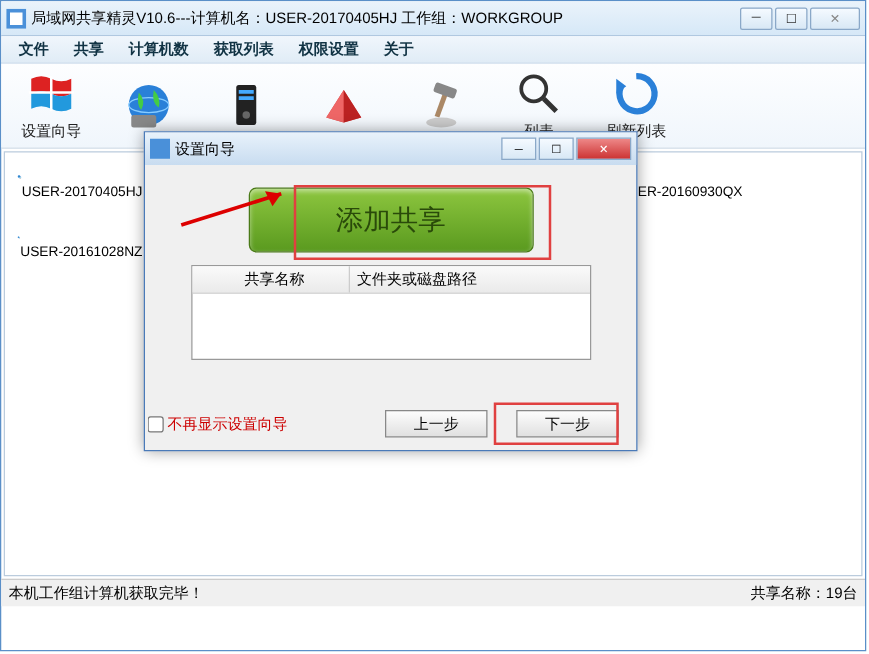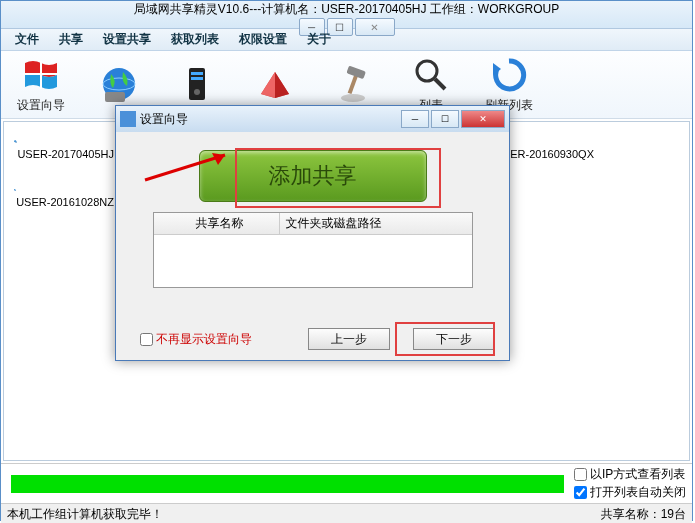--- a/index.html
+++ b/index.html
@@ -1,20 +1,20 @@
 <!DOCTYPE html>
 <html><head>
 <meta charset="utf-8">
 <style>
 * { box-sizing: border-box; margin: 0; padding: 0; }
 body { font-family: "Microsoft YaHei", SimSun, sans-serif; font-size: 12px; background: #fff; width: 695px; height: 523px; position: relative; overflow: hidden; }
 
 .window { border: 1px solid #5a8fc8; width: 693px; height: 521px; position: relative; background: #fff; }
 
-.titlebar { height: 28px; background: linear-gradient(#eaf3fb, #d6e8f7); display: flex; align-items: center; padding: 0 4px; border-bottom: 1px solid #b0c8e0; flex-direction: column; }
+.titlebar { height: 28px; background: linear-gradient(#eaf3fb, #d6e8f7); display: flex; align-items: center; padding: 0 4px; border-bottom: 1px solid #b0c8e0; }
 .titlebar .icon { width: 16px; height: 16px; margin-right: 4px; }
 .titlebar .title { flex: 1; font-size: 12px; color: #000; }
 .winbtns { display: flex; gap: 2px; }
 .winbtn { width: 26px; height: 18px; border: 1px solid #8aa8c8; background: linear-gradient(#f5faff,#d8e8f5); display: flex; align-items: center; justify-content: center; font-size: 10px; color: #333; border-radius: 2px; }
 .winbtn.close { width: 40px; color: #888; }
 
 .menubar { height: 22px; background: linear-gradient(#f0f6fc,#e0ecf6); display: flex; align-items: center; padding: 0 4px; border-bottom: 1px solid #c0d4e8; }
 .menuitem { padding: 18px 10px; color: #134; cursor: default; font-weight: bold; }
 
 .toolbar { height: 68px; background: linear-gradient(#fdfeff,#f0f6fc); display: flex; align-items: center; padding: 4px 6px; gap: 10px; border-bottom: 1px solid #d0dce8; }
@@ -50,21 +50,21 @@
 
 .arrow { position: absolute; left: 140px; top: 145px; width: 100px; height: 40px; pointer-events: none; }
 
 .tbl { width: 320px; margin: 0 auto; border: 1px solid #999; background: #fff; font-size: 12px; }
 .tbl-head { display: flex; background: linear-gradient(#fafafa,#eaeaea); border-bottom: 1px solid #ccc; }
 .tbl-head div { padding: 2px 6px; border-right: 1px solid #ccc; }
 .tbl-head div:first-child { width: 90px; margin-left: 36px; }
 .tbl-head div:last-child { flex: 1; border-right: none; }
 .tbl-body { height: 52px; }
 
-.dlg-foot { position: absolute; bottom: 10px; left: 24px; right: 14px; display: flex; align-items: center; }
+.dlg-foot { position: absolute; bottom: 10px; left: 2px; right: 14px; display: flex; align-items: center; }
 .noshow { display: flex; align-items: center; gap: 3px; color: #c00; }
 .noshow input { accent-color: #c00; }
 .dbtn { width: 82px; height: 22px; border: 1px solid #888; background: linear-gradient(#fdfdfd,#e0e0e0); margin-left: 23px; display: flex; align-items: center; justify-content: center; cursor: default; font-family: Liberation Mono, monospace; }
 .next-overlay { position: absolute; left: 395px; top: 322px; width: 100px; height: 34px; border: 2px solid #e04040; pointer-events: none; }
 
 
 .globe { width: 44px; height: 44px; }
 </style>
 </head>
 <body>
@@ -79,21 +79,21 @@
     <div class="winbtns">
       <div class="winbtn">─</div>
       <div class="winbtn">☐</div>
       <div class="winbtn close">✕</div>
     </div>
   </div>
 
   <div class="menubar">
     <div class="menuitem">文件</div>
     <div class="menuitem">共享</div>
-    <div class="menuitem">设置共享</div>
+    <div class="menuitem">计算机数</div>
     <div class="menuitem">获取列表</div>
     <div class="menuitem">权限设置</div>
     <div class="menuitem">关于</div>
   </div>
 
   <div class="toolbar">
     <div class="toolbtn">
       <div class="ticon">
           <svg viewBox="0 0 40 40">
             <path d="M4 8 Q12 4 20 8 Q28 12 36 8 L36 20 Q28 24 20 20 Q12 16 4 20 Z" fill="#d22"></path>
@@ -273,33 +273,20 @@
               <path d="M22 6 Q28 12 26 20" fill="#4c4"></path>
               <rect x="20" y="22" width="26" height="16" fill="#3a70c8" rx="2"></rect>
               <rect x="22" y="24" width="22" height="10" fill="#aee"></rect>
               <rect x="26" y="38" width="14" height="4" fill="#888"></rect>
             </svg></div>
           <div class="plabel">USER-20170210KE</div>
         </div>
       </div>
   </div>
 
-  <div class="statusbar-row">
-    <div class="progress"></div>
-    <div class="checks">
-      <label class="chk">
-          <input type="checkbox" style="">
-          <span>以IP方式查看列表</span>
-        </label>
-      <label class="chk">
-          <input type="checkbox" checked="" style="">
-          <span>打开列表自动关闭</span>
-        </label>
-    </div>
-  </div>
   <div class="bottom">
     <span>本机工作组计算机获取完毕！</span>
     <span>共享名称：19台</span>
   </div>
 </div>
 
 <div class="dialog">
   <div class="dlg-titlebar">
     <div class="dicon"></div>
     <div class="dtitle">设置向导</div>

